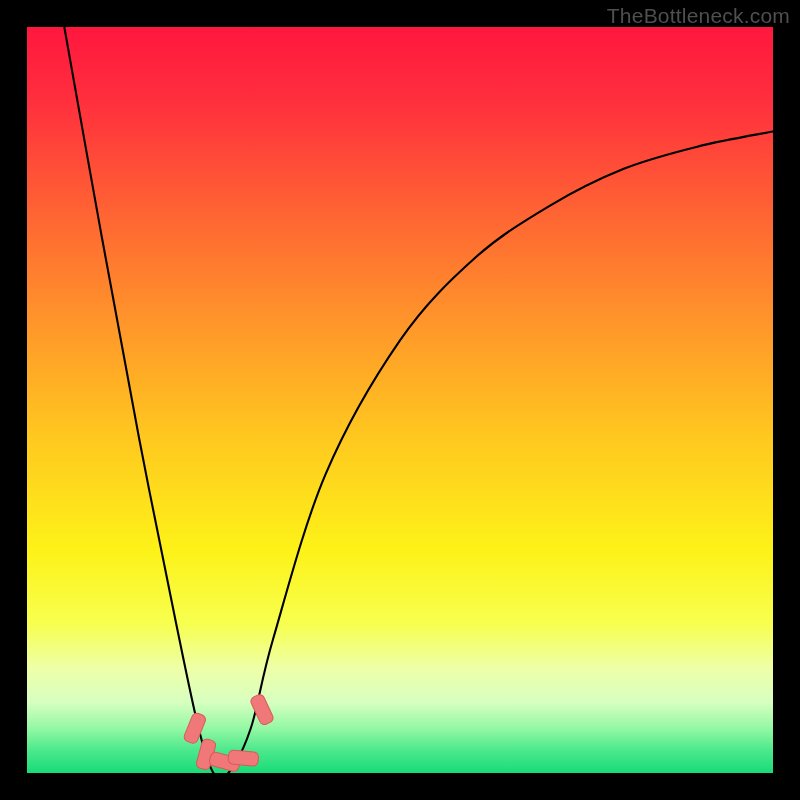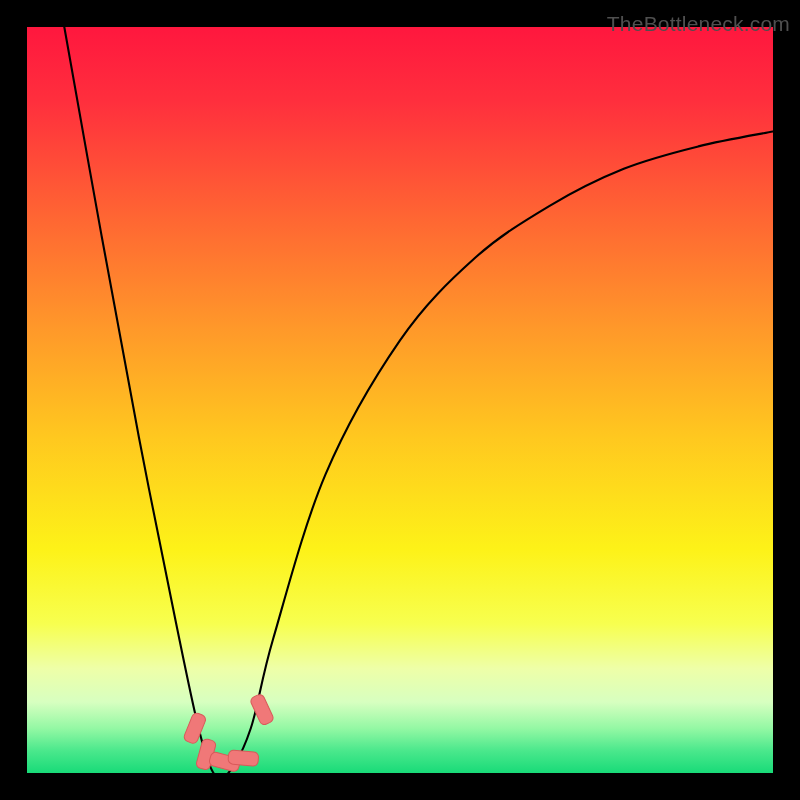--- a/index.html
+++ b/index.html
@@ -26,21 +26,20 @@
     overflow: hidden;
   }
   .attribution {
     position: absolute;
     top: 4px;
     right: 10px;
     color: #4f4f4f;
     font-size: 21px;
     font-weight: 400;
     letter-spacing: 0.2px;
-    margin-top: 8px;
   }
   svg { display:block; }
 </style>
 </head>
 <body>
 
 <div class="frame">
   <div class="plot">
     <svg id="chart-svg" width="746" height="746" viewBox="0 0 746 746" preserveAspectRatio="none">
         <defs>

